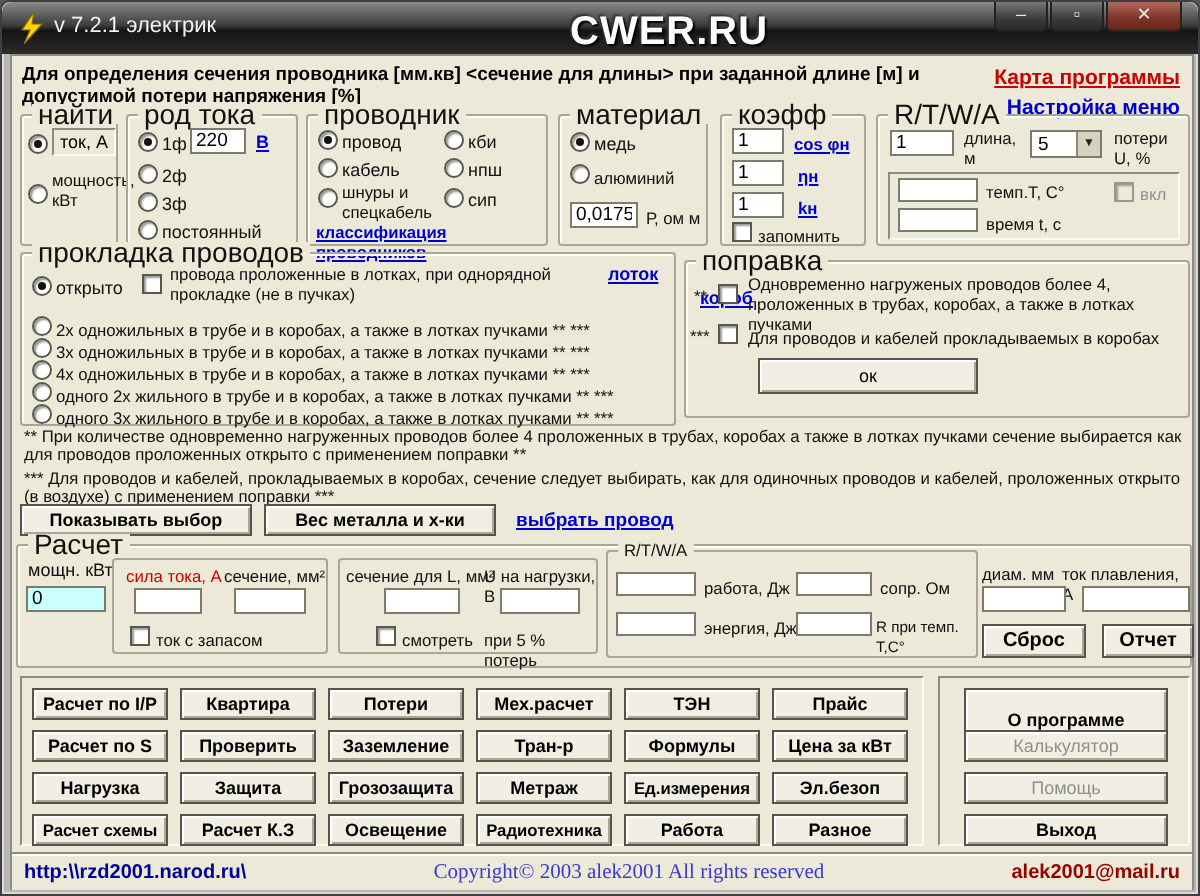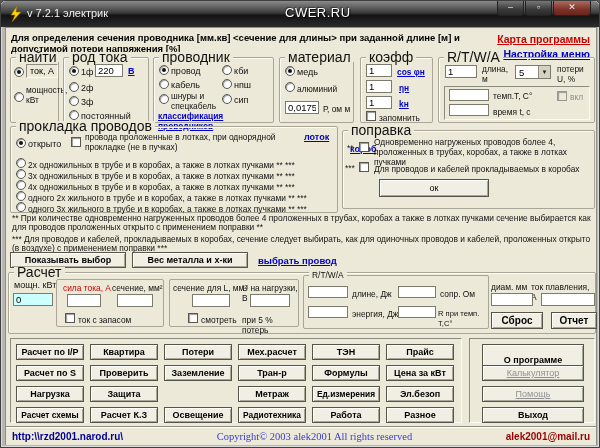--- a/index.html
+++ b/index.html
@@ -11,22 +11,22 @@
   #titlebar { position:absolute; left:0; top:0; width:100%; height:26px;
               background:linear-gradient(#8a8a8a,#3c3c3c 45%,#141414 55%,#2b2b2b);
               border-radius:5px 5px 0 0; }
   #title-text { position:absolute; left:26px; top:6px; color:#f2f2f2; font-size:11px; }
   #app-icon { position:absolute; left:8px; top:5px; }
   #win-controls { position:absolute; right:8px; top:0; display:flex; }
   .wbtn { width:27px; height:15px; border:1px solid #222; border-top:none;
           border-radius:0 0 3px 3px; color:#e8e8e8; font-size:9px; line-height:13px;
           text-align:center; background:linear-gradient(#777,#3a3a3a 60%,#2a2a2a); margin-left:1px; cursor:default; }
   .wbtn.close { width:38px; background:linear-gradient(#b06a5c,#7c3228 60%,#6a241c); }
-  #watermark { position:absolute; left:284px; top:4px; color:#fdfdfd; font-size:13px;
-               font-weight:normal; letter-spacing:.5px;
+  #watermark { position:absolute; left:284px; top:4px; color:#fdfdfd; font-size:20px;
+               font-weight:bold; letter-spacing:.5px;
                text-shadow:1px 1px 1px #000,-1px -1px 1px #333; z-index:9; }
   #client { position:absolute; left:4px; top:26px; width:592px; height:418px;
             background:#ece9d8; border:1px solid #8f8d82; }
   .abs { position:absolute; }
   .group { position:absolute; border:1px solid #a9a697; border-radius:2px;
            box-shadow:1px 1px 0 #fdfdf8 inset; }
   .legend { position:absolute; top:-6px; left:5px; background:#ece9d8; padding:0 3px;
             font-size:14px; color:#111; line-height:10px; white-space:nowrap; }
   .lbl { position:absolute; font-size:9px; color:#111; line-height:10px; }
   .sm { font-size:8.4px; }
@@ -39,21 +39,21 @@
            border:1px solid #58584e; box-shadow:inset 1px 1px 1px #9a9a9a; }
   .check.dis { background:#ece9d8; border-color:#9a988c; }
   .txt { position:absolute; background:#fff; border:1px solid #7b7b6e; font-size:9.5px;
          padding:0 2px; font-family:"Liberation Sans",sans-serif; height:13px; }
   .txt.cyan { background:#ccffff; }
   .inset { position:absolute; border:1px solid; border-color:#8b8b80 #fcfcf6 #fcfcf6 #8b8b80; }
   .btn { position:absolute; background:#f1efe4; border:1px solid #55534a;
          box-shadow:inset 1px 1px 0 #fff, inset -1px -1px 0 #a9a69a;
          font-family:"Liberation Sans",sans-serif; font-size:9px; font-weight:bold;
          color:#000; text-align:center; cursor:default; padding:0; }
-  .btn.dis { color:#8f8f8f; font-weight:normal;text-decoration:underline; }
+  .btn.dis { color:#8f8f8f; font-weight:normal; }
   .lnk-b { color:#0000cc; font-weight:bold; text-decoration:underline; cursor:pointer; }
   .lnk-r { color:#cc0000; font-weight:bold; text-decoration:underline; cursor:pointer; }
   .dd { position:absolute; width:36px; height:14px; background:#fff; border:1px solid #7b7b6e; }
   .dd .val { position:absolute; left:3px; top:1px; font-size:9.5px; }
   .dd .arrow { position:absolute; right:0; top:0; width:12px; height:12px; background:#d6d2c2;
                border-left:1px solid #8b8b80; font-size:6px; text-align:center; line-height:12px; color:#222; }
   .red { color:#cc0000; }
   #footer { position:absolute; left:0; top:399px; width:590px; height:18px;
             border-top:1px solid #fff; box-shadow:0 -1px 0 #8b8b80; background:#ece9d8;
             display:flex; align-items:center; justify-content:space-between; padding:0 6px; }
@@ -226,21 +226,21 @@
         <input class="txt" style="left: 22px; top: 14px; width: 38px;" readonly="">
         <input class="txt" style="left: 80px; top: 14px; width: 40px;" readonly="">
         <span class="check" style="left:18px;top:33px;"></span>
         <span class="lbl sm" style="left:31px;top:35px;">смотреть</span>
         <span class="lbl sm" style="left:72px;top:35px;">при 5 % потерь</span>
       </div>
 
       <div class="group" style="left:294px;top:2px;width:186px;height:54px;box-shadow:none;">
         <span class="legend" style="font-size:8.4px;">R/T/W/A</span>
         <input class="txt" style="left: 4px; top: 10px; width: 40px; height: 12px;" readonly="">
-        <span class="lbl sm" style="left:48px;top:13px;">длине, Дж</span>
+        <span class="lbl sm" style="left:48px;top:13px;">работа, Дж</span>
         <input class="txt" style="left: 94px; top: 10px; width: 38px; height: 12px;" readonly="">
         <span class="lbl sm" style="left:136px;top:13px;">сопр. Ом</span>
         <input class="txt" style="left: 4px; top: 30px; width: 40px; height: 12px;" readonly="">
         <span class="lbl sm" style="left:48px;top:33px;">энергия, Дж</span>
         <input class="txt" style="left: 94px; top: 30px; width: 38px; height: 12px;" readonly="">
         <span class="lbl" style="left:134px;top:33px;font-size:7.6px;width:52px;">R при темп. T,C°</span>
       </div>
 
       <span class="lbl sm" style="left:482px;top:9px;">диам. мм</span>
       <span class="lbl sm" style="left:522px;top:9px;">ток плавления, А</span>
@@ -258,20 +258,21 @@
       <button class="btn" style="left:301px;top:5px;width:68px;height:16px;">ТЭН</button>
       <button class="btn" style="left:375px;top:5px;width:68px;height:16px;">Прайс</button>
       <button class="btn" style="left:5px;top:26px;width:68px;height:16px;">Расчет по S</button>
       <button class="btn" style="left:79px;top:26px;width:68px;height:16px;">Проверить</button>
       <button class="btn" style="left:153px;top:26px;width:68px;height:16px;">Заземление</button>
       <button class="btn" style="left:227px;top:26px;width:68px;height:16px;">Тран-р</button>
       <button class="btn" style="left:301px;top:26px;width:68px;height:16px;">Формулы</button>
       <button class="btn" style="left:375px;top:26px;width:68px;height:16px;">Цена за кВт</button>
       <button class="btn" style="left:5px;top:47px;width:68px;height:16px;">Нагрузка</button>
       <button class="btn" style="left:79px;top:47px;width:68px;height:16px;">Защита</button>
+      <button class="btn" style="left:153px;top:47px;width:68px;height:16px;">Грозозащита</button>
       <button class="btn" style="left:227px;top:47px;width:68px;height:16px;">Метраж</button>
       <button class="btn" style="left:301px;top:47px;width:68px;height:16px;font-size:8.4px;">Ед.измерения</button>
       <button class="btn" style="left:375px;top:47px;width:68px;height:16px;">Эл.безоп</button>
       <button class="btn" style="left:5px;top:68px;width:68px;height:16px;font-size:8.4px;">Расчет схемы</button>
       <button class="btn" style="left:79px;top:68px;width:68px;height:16px;">Расчет К.З</button>
       <button class="btn" style="left:153px;top:68px;width:68px;height:16px;">Освещение</button>
       <button class="btn" style="left:227px;top:68px;width:68px;height:16px;font-size:8.4px;">Радиотехника</button>
       <button class="btn" style="left:301px;top:68px;width:68px;height:16px;">Работа</button>
       <button class="btn" style="left:375px;top:68px;width:68px;height:16px;">Разное</button>
     </div>

